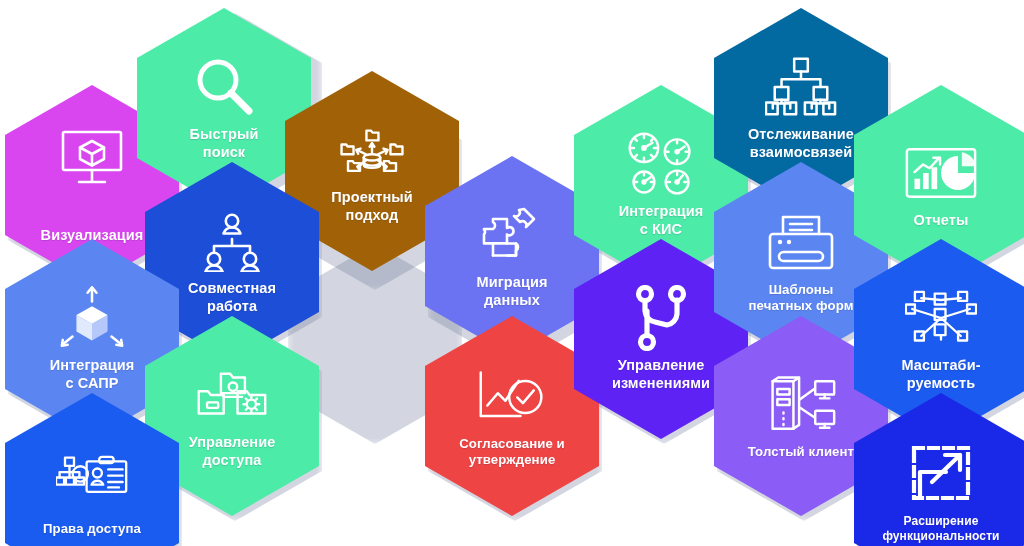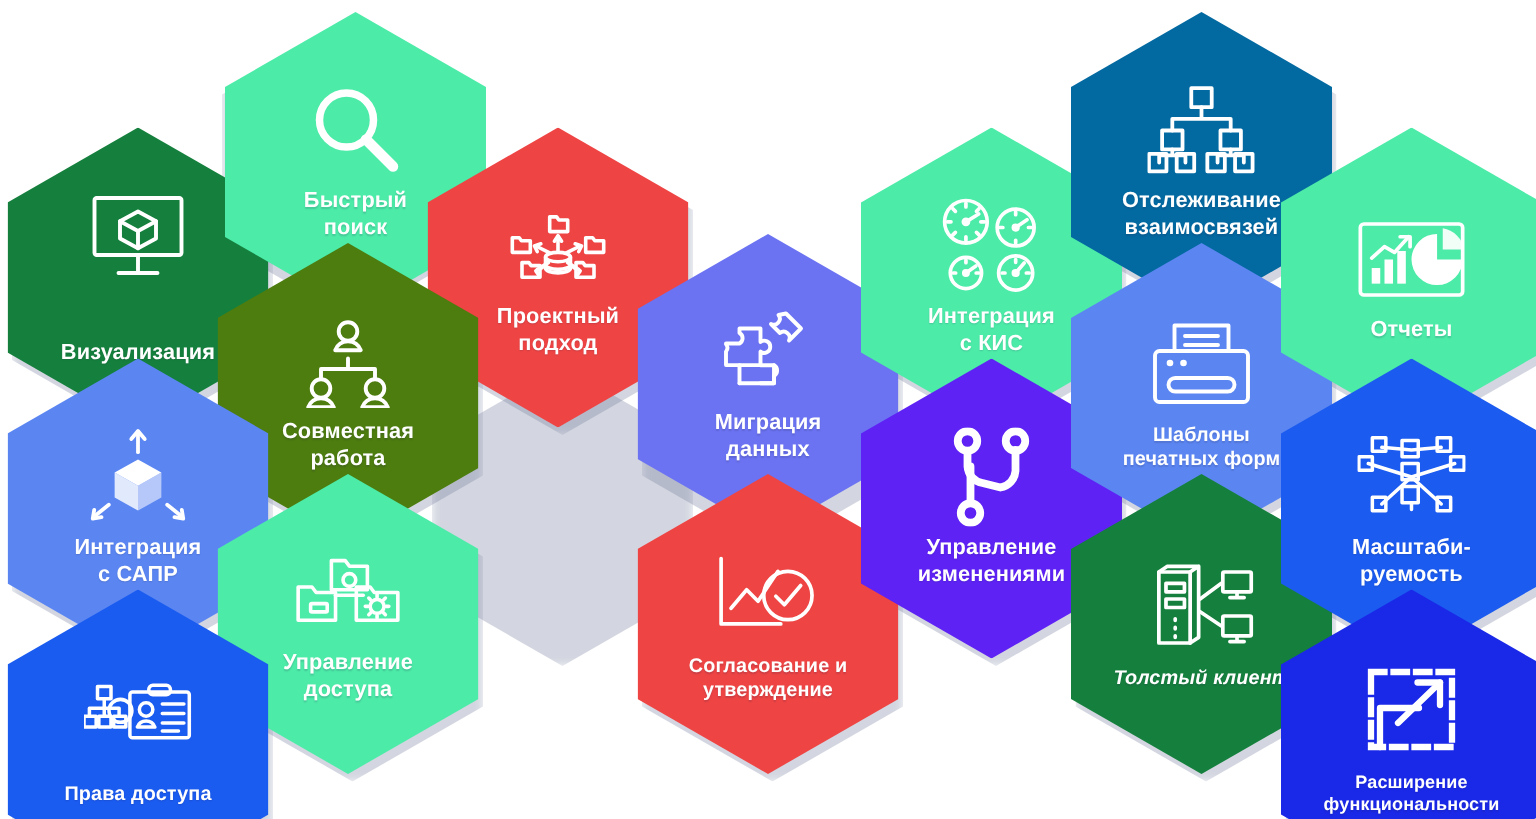--- a/index.html
+++ b/index.html
@@ -64,46 +64,46 @@
     <div class="hexshadow" style="left: 428px; top: 167px;"></div>
     <div class="hexshadow" style="left: 428px; top: 321px;"></div>
     <div class="hexshadow" style="left: 577px; top: 90px;"></div>
     <div class="hexshadow" style="left: 577px; top: 244px;"></div>
     <div class="hexshadow" style="left: 717px; top: 13px;"></div>
     <div class="hexshadow" style="left: 717px; top: 167px;"></div>
     <div class="hexshadow" style="left: 717px; top: 321px;"></div>
     <div class="hexshadow" style="left: 857px; top: 90px;"></div>
     <div class="hexshadow" style="left: 857px; top: 244px;"></div>
     <div class="hexshadow" style="left: 857px; top: 398px;"></div>
-    <div class="hex" style="left: 5px; top: 85px; background: #15803d; gap: 29px;">
+    <div class="hex" style="left: 5px; top: 85px; background: #d946ef; gap: 29px;">
       <div class="icon">
         <svg width="70" height="62" viewBox="0 0 70 62">
   <rect x="6" y="4" width="58" height="38" rx="1.5" fill="none" stroke="#ffffff" stroke-width="2.6" stroke-linecap="round" stroke-linejoin="round"></rect>
   <path d="M35 42 v8 M22 54 h26 M35 50 v4" fill="none" stroke="#ffffff" stroke-width="2.6" stroke-linecap="round" stroke-linejoin="round"></path>
   <g fill="none" stroke="#ffffff" stroke-width="2.6" stroke-linecap="round" stroke-linejoin="round">
     <path d="M35 13 L47 19.5 L47 31 L35 37.5 L23 31 L23 19.5 Z"></path>
     <path d="M23 19.5 L35 26 L47 19.5 M35 26 L35 37.5"></path>
   </g>
 </svg>
       </div>
       <div class="lbl">Визуализация</div>
     </div>
-    <div class="hex" style="left: 150px; top: 8px; background: rgb(76, 235, 168);">
+    <div class="hex" style="left: 137px; top: 8px; background: rgb(76, 235, 168);">
       <div class="icon">
         <svg width="70" height="66" viewBox="0 0 70 66">
   <circle cx="29" cy="26" r="18" fill="none" stroke="#ffffff" stroke-width="5"></circle>
   <path d="M42 39 L60 57" fill="none" stroke="#ffffff" stroke-width="7" stroke-linecap="round"></path>
 </svg>
       </div>
       <div class="lbl">
         <div>Быстрый</div>
         <div>поиск</div>
       </div>
     </div>
-    <div class="hex" style="left: 285px; top: 85px; background: #ef4444;">
+    <div class="hex" style="left: 285px; top: 71px; background: #a16207;">
       <div class="icon">
         <svg width="78" height="60" viewBox="0 0 78 60">
   <g fill="none" stroke="#ffffff" stroke-width="2.6" stroke-linecap="round" stroke-linejoin="round">
     <ellipse cx="39" cy="38" rx="9" ry="3.4"></ellipse>
     <path d="M30 38 v8 c0 1.9 4 3.4 9 3.4 s9 -1.5 9 -3.4 v-8"></path>
     <path d="M30 43.5 c0 1.9 4 3.4 9 3.4 s9 -1.5 9 -3.4"></path>
   </g>
   <g fill="none" stroke="#ffffff" stroke-width="2.6" stroke-linecap="round" stroke-linejoin="round">
     <path d="M33 9 h5 l1.6 2.2 h6.4 v8.4 h-13 Z"></path>
     <path d="M6 24 h5 l1.6 2.2 h6.4 v8.4 h-13 Z"></path>
@@ -123,21 +123,21 @@
     <path d="M46 42 L54 47"></path>
             <path d="M50.4 45.6 L55 48 L52.5 51.6"></path>
   </g>
 </svg>
       </div>
       <div class="lbl">
         <div>Проектный</div>
         <div>подход</div>
       </div>
     </div>
-    <div class="hex" style="left: 145px; top: 162px; background: #4d7c0f;">
+    <div class="hex" style="left: 145px; top: 162px; background: #1d4ed8;">
       <div class="icon">
         <svg width="72" height="62" viewBox="0 0 72 62">
   <g fill="none" stroke="#ffffff" stroke-width="2.6" stroke-linecap="round" stroke-linejoin="round">
     <circle cx="36" cy="11" r="6.2"></circle>
     <path d="M27.5 23.5 a9 9 0 0 1 17 0 Z"></path>
     <path d="M36 29 v7 M18 36 h36 M18 36 v6 M54 36 v6"></path>
     <circle cx="18" cy="49" r="6.2"></circle>
     <path d="M9.5 61.5 a9 9 0 0 1 17 0 Z"></path>
     <circle cx="54" cy="49" r="6.2"></circle>
     <path d="M45.5 61.5 a9 9 0 0 1 17 0 Z"></path>
@@ -322,21 +322,21 @@
     <circle cx="23" cy="28" r="2.2" fill="#ffffff" stroke="none"></circle>
     <rect x="13" y="38" width="44" height="9" rx="4.5"></rect>
   </g>
 </svg>
       </div>
       <div class="lbl sm">
         <div>Шаблоны</div>
         <div>печатных форм</div>
       </div>
     </div>
-    <div class="hex" style="left: 714px; top: 316px; background: #15803d; font-style: italic;">
+    <div class="hex" style="left: 714px; top: 316px; background: #8b5cf6;">
       <div class="icon">
         <svg width="76" height="60" viewBox="0 0 76 60">
   <g fill="none" stroke="#ffffff" stroke-width="2.6" stroke-linecap="round" stroke-linejoin="round">
     <path d="M8 5 h22 v50 h-22 Z"></path>
     <path d="M8 5 L14 1 h22 l-6 4 M30 5 L36 1 v50 l-6 4"></path>
     <rect x="13" y="13" width="13" height="6"></rect>
     <rect x="13" y="24" width="13" height="6"></rect>
     <path d="M19.5 38 v1 M19.5 44 v1 M19.5 50 v1"></path>
     <rect x="53" y="5" width="20" height="14" rx="1"></rect>
     <path d="M63 19 v4 M58 23 h10"></path>

